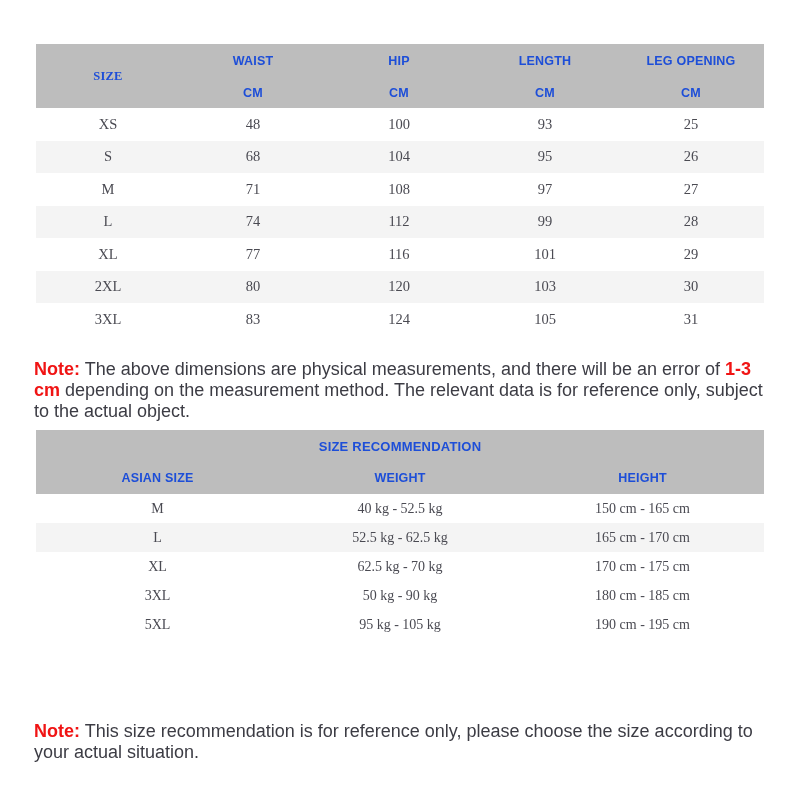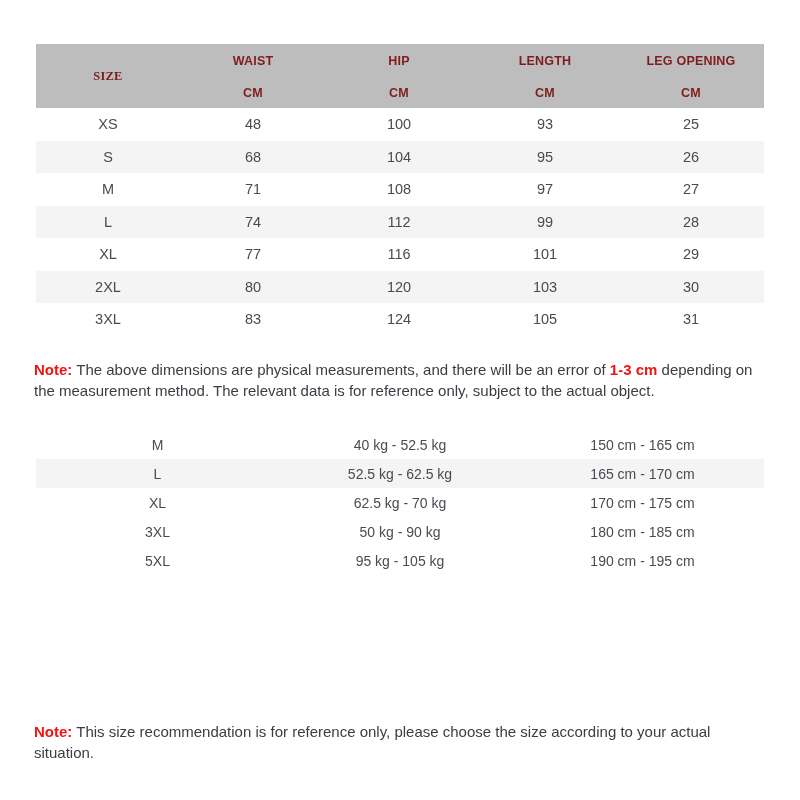--- a/index.html
+++ b/index.html
@@ -39,21 +39,21 @@
     padding: 0;
     margin: 0;
     text-align: center;
     vertical-align: middle;
     border: none;
   }
 
   
   .size-table thead th {
     background: #bdbdbd;
-    color: #7f1d1d;
+    color: #1d4ed8;
     font-weight: bold;
     letter-spacing: .2px;
   }
 
   #measurement-table thead th {
     height: 33px;
     font-size: 12.5px;
   }
   #measurement-table thead tr.unit-row th {
     height: 31px;
@@ -68,40 +68,41 @@
     font-size: 13px;
   }
   #recommendation-table thead th.col-head {
     height: 32px;
     font-size: 12.5px;
   }
 
   
   .size-table tbody tr {
     background: #ffffff;
+    font-family: Liberation Serif, serif;
   }
   .size-table tbody tr.alt {
     background: #f4f4f4;
   }
   .size-table tbody td {
     height: 32.5px;
     font-size: 14.5px;
     color: #4a4a52;
   }
   #recommendation-table tbody td {
     height: 29px;
     font-size: 14px;
   }
 
   
   .note {
     position: absolute;
     left: 34px;
     width: 730px;
-    font-size: 15px;
+    font-size: 18px;
     line-height: 21px;
     color: #3c3c44;
     margin-top: 12px;
   }
   #note-measurement { top: 347px; }
   #note-recommendation { top: 709px; }
 
   .note-label {
     color: #f01414;
     font-weight: bold;
@@ -196,20 +197,28 @@
     <span class="note-label">Note:</span><span> The above dimensions are physical measurements, and there will be an error of </span><span class="note-accent">1-3 cm</span><span> depending on the measurement method. The relevant data is for reference only, subject to the actual object.</span>
   </p>
 
   <table class="size-table" id="recommendation-table">
     <colgroup>
       <col style="width:243px">
       <col style="width:242px">
       <col style="width:243px">
     </colgroup>
     <thead>
+      <tr>
+        <th class="span-head" colspan="3">SIZE RECOMMENDATION</th>
+      </tr>
+      <tr>
+        <th class="col-head">ASIAN SIZE</th>
+        <th class="col-head">WEIGHT</th>
+        <th class="col-head">HEIGHT</th>
+      </tr>
     </thead>
     <tbody>
       <tr>
         <td>M</td>
         <td>40 kg - 52.5 kg</td>
         <td>150 cm - 165 cm</td>
       </tr>
       <tr class="alt">
         <td>L</td>
         <td>52.5 kg - 62.5 kg</td>

